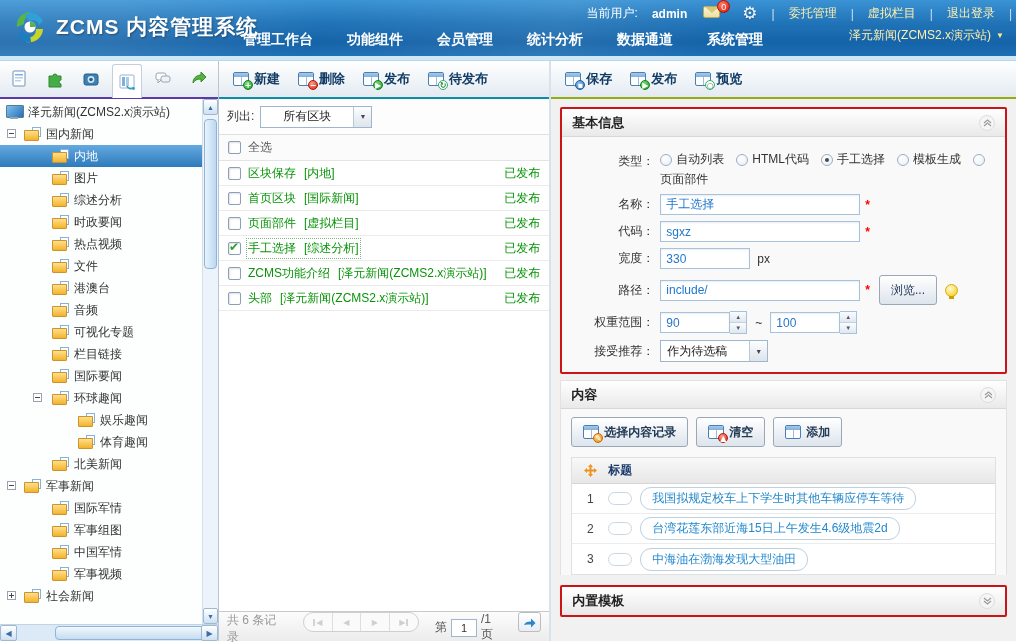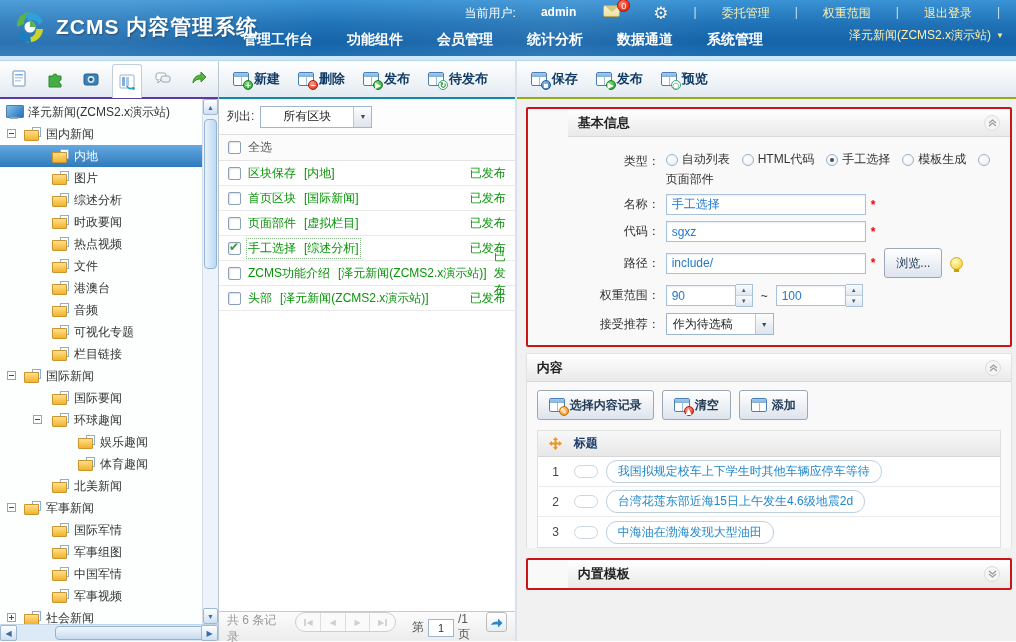--- a/index.html
+++ b/index.html
@@ -8,21 +8,21 @@
   #app { position:relative; width:1016px; height:642px; overflow:hidden; }
 
   
   .header { position:relative; height:56px;
     background:linear-gradient(180deg,#3a93d4 0%,#2174b8 40%,#1563a8 75%,#1d6fb4 100%); }
   .header::before { content:""; position:absolute; inset:0;
     background:linear-gradient(115deg,rgba(255,255,255,.10) 12%,rgba(255,255,255,0) 32%,rgba(255,255,255,.08) 55%,rgba(255,255,255,0) 70%); }
   .logo { position:absolute; left:12px; top:9px; display:flex; align-items:center; gap:8px; z-index:3; }
   .logo-swirl { width:36px; height:36px; }
   .logo-text { color:#fff; font-size:21px; font-weight:bold; letter-spacing:1px; text-shadow:1px 1px 2px rgba(0,0,0,.35); }
-  .topbar { position:absolute; top:5px; right:16px; display:flex; gap:25px; color:#fff; font-size:12px; z-index:3; }
+  .topbar { position:absolute; top:5px; right:4px; display:flex; align-items:center; gap:14px; color:#fff; font-size:12px; z-index:3; }
   .topbar .sep { color:rgba(255,255,255,.75); }
   .toplink { color:#ffefaf; cursor:pointer; text-decoration:none; }
   .user-name { font-weight:bold; }
   .mail-wrap { position:relative; margin:0 8px 0 2px; }
   .mail { display:inline-block; width:17px; height:12px; background:linear-gradient(#fbf6d8,#ece0a0); border:1px solid #b9a95a; border-radius:2px; position:relative; }
   .mail::after { content:""; position:absolute; left:1px; top:0; border-left:7px solid transparent; border-right:7px solid transparent; border-top:6px solid #d6c87e; }
   .mail-badge { position:absolute; top:-6px; right:-10px; min-width:13px; height:13px; background:radial-gradient(circle at 35% 30%,#ff7a66,#dd1500); border:1px solid #b01000; border-radius:50%; color:#fff; font-size:9px; line-height:12px; text-align:center; padding:0 2px; }
   .gear { font-family:"DejaVu Sans",sans-serif; font-size:17px; color:#f2f6fb; line-height:1; cursor:pointer; text-shadow:0 1px 1px rgba(0,0,0,.3); }
   .sitebar { position:absolute; top:27px; right:12px; color:#ffefaf; font-size:12px; display:flex; align-items:center; gap:5px; z-index:3; cursor:pointer; }
   .sitebar .caret { font-size:8px; color:#ffe88f; }
@@ -112,21 +112,21 @@
   .pager { display:flex; margin-left:auto; border:1px solid #cfcfcf; border-radius:11px; overflow:hidden; height:20px; background:#fafafa; }
   .pager .pbtn { width:29px; display:flex; align-items:center; justify-content:center; color:#cfcfcf; font-size:8px; border-right:1px solid #dedede; cursor:default; gap:1px; font-family:"DejaVu Sans",sans-serif; }
   .pager .pbtn:last-child { border-right:none; }
   .pager .bar { display:inline-block; width:2px; height:7px; background:#d4d4d4; }
   .pageno { display:flex; align-items:center; gap:4px; color:#555; }
   .pageno input { width:26px; height:18px; border:1px solid #9fb6ce; text-align:center; font-size:11px; color:#333; }
   .gobtn { width:24px; height:20px; border:1px solid #bcbcbc; border-radius:3px; background:linear-gradient(#ffffff,#e8eef4); display:flex; align-items:center; justify-content:center; cursor:pointer; }
 
   
   .r-content { flex:1; padding:8px 9px; overflow:hidden; background:#f1f1f1; }
-  .redbox { border:2px solid #cb1417; border-radius:2px; background:#f9f9f9;padding-left:40px; }
+  .redbox { border:2px solid #cb1417; border-radius:2px; background:#f9f9f9; }
   .sec-head { height:28px; display:flex; align-items:center; padding:0 10px; background:linear-gradient(#ffffff,#e9e9e9); border-bottom:1px solid #d8d8d8; font-size:13px; font-weight:bold; color:#222; }
   .sec-head .chev { margin-left:auto; width:16px; height:16px; border-radius:50%; background:#f5f5f5; border:1px solid #ddd; display:flex; align-items:center; justify-content:center; cursor:pointer; }
   .secbar { margin-top:6px; background:#f9f9f9; border:1px solid #e2e2e2; border-bottom:none; }
 
   .form { padding:8px 12px 10px; }
   .frow { display:flex; align-items:center; margin-top:6px; }
   .flabel { width:80px; text-align:right; margin-right:6px; color:#333; white-space:nowrap; flex:0 0 80px; }
   .txt { height:21px; border:1px solid #a8c2dc; padding:0 5px; color:#2277cc; font-size:12px; background:#fff; box-shadow:inset 0 1px 2px rgba(100,140,180,.15); }
   .w200 { width:200px; } .w90 { width:90px; } .w70 { width:70px; }
   .req { color:#f00; font-weight:bold; margin-left:5px; }
@@ -182,21 +182,21 @@
       <span>当前用户:</span>
         <span class="user-name">admin</span>
       <span class="mail-wrap">
         <span class="mail"></span>
         <span class="mail-badge">0</span>
       </span>
       <span class="gear">⚙</span>
       <span class="sep">|</span>
       <a class="toplink">委托管理</a>
       <span class="sep">|</span>
-      <a class="toplink">权重范围</a>
+      <a class="toplink">虚拟栏目</a>
       <span class="sep">|</span>
       <a class="toplink">退出登录</a>
       <span class="sep">|</span>
     </div>
     <div class="sitebar">
       <span>泽元新闻(ZCMS2.x演示站)</span>
       <span class="caret">▼</span>
     </div>
 
     <div class="tabs">
@@ -322,27 +322,20 @@
               <span class="fold">
                 <i class="pg"></i>
               </span>
               <span>可视化专题</span>
             </div>
           <div class="trow p2">
               <span class="fold">
                 <i class="pg"></i>
               </span>
               <span>栏目链接</span>
-            </div>
-          <div class="trow p1">
-              <span class="exp exp-l1"></span>
-              <span class="fold">
-                <i class="pg"></i>
-              </span>
-              <span>国际新闻</span>
             </div>
           <div class="trow p2">
               <span class="fold">
                 <i class="pg"></i>
               </span>
               <span>国际要闻</span>
             </div>
           <div class="trow p2">
               <span class="exp exp-l2"></span>
               <span class="fold">
@@ -611,20 +604,25 @@
               <span class="flabel">名称：</span>
               <input class="txt w200" value="手工选择" style="">
               <span class="req">*</span>
             </div>
             <div class="frow">
               <span class="flabel">代码：</span>
               <input class="txt w200" value="sgxz" style="">
               <span class="req">*</span>
             </div>
             <div class="frow">
+              <span class="flabel">宽度：</span>
+              <input class="txt w90" value="330" style="">
+              <span class="unit">px</span>
+            </div>
+            <div class="frow">
               <span class="flabel">路径：</span>
               <input class="txt w200" value="include/" style="">
               <span class="req">*</span>
               <span class="btn browse">浏览...</span>
               <span class="bulb"></span>
             </div>
             <div class="frow">
               <span class="flabel">权重范围：</span>
               <input class="txt w70" value="90" style="">
                 <span class="spin">

